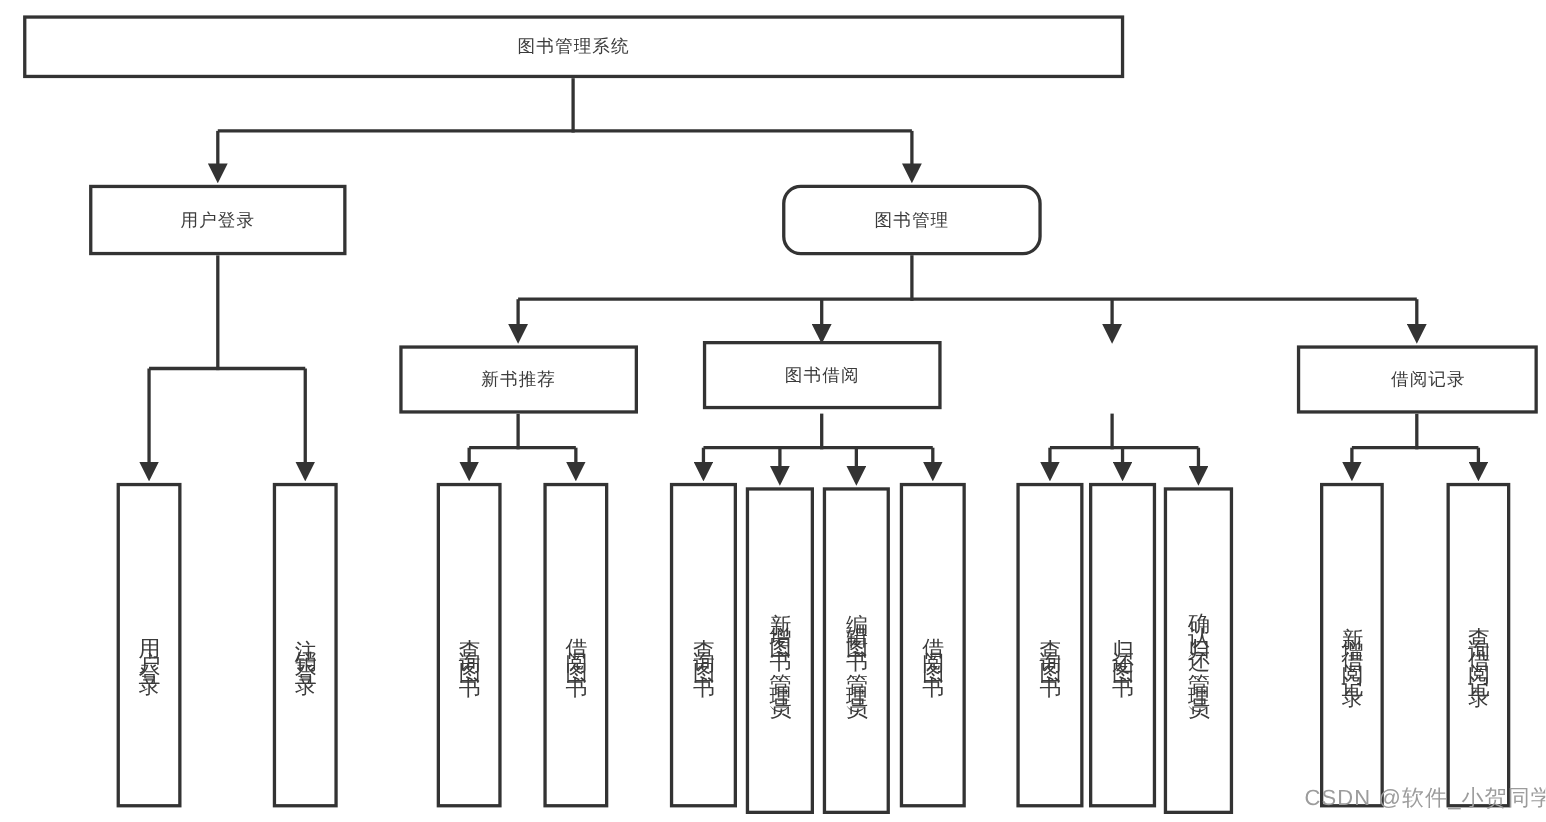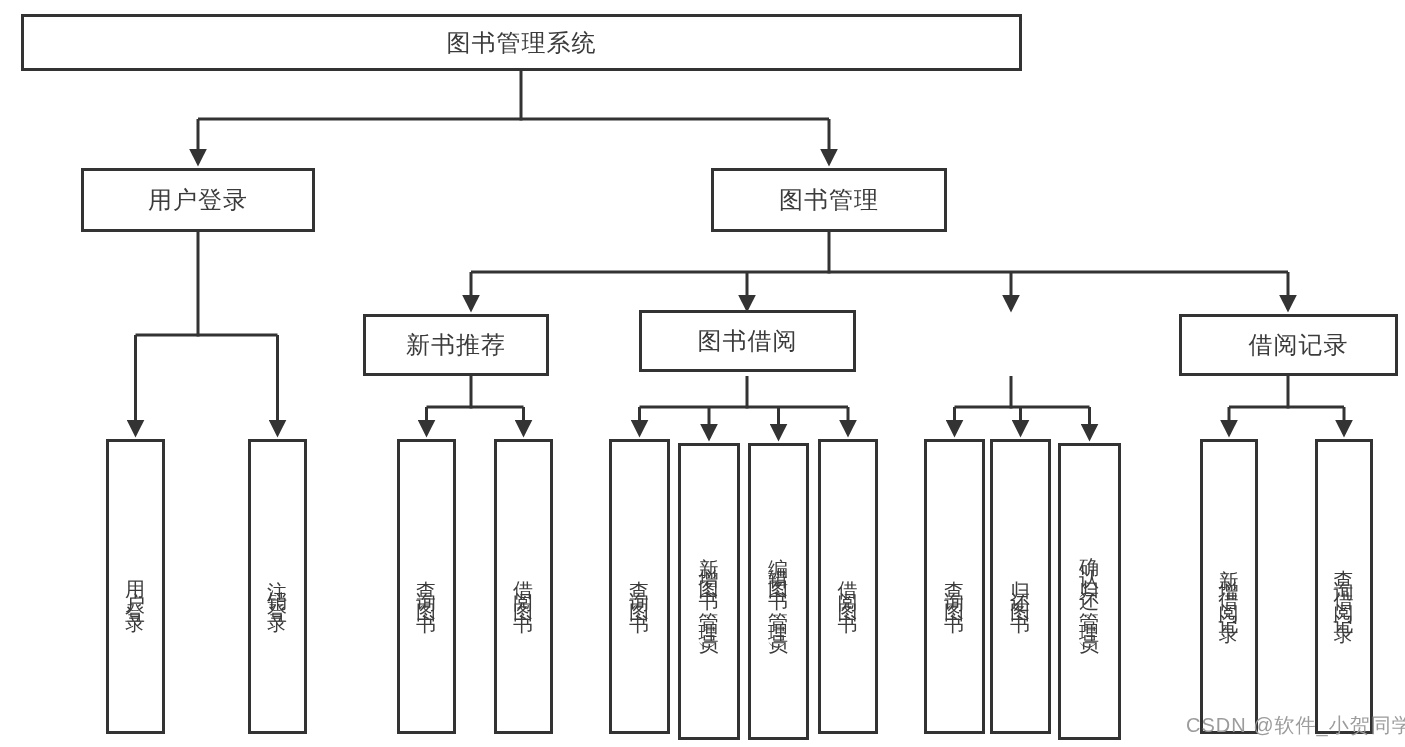--- a/index.html
+++ b/index.html
@@ -16,21 +16,21 @@
     background:#ffffff;
     overflow:hidden;
   }
   .node{
     position:absolute;
     box-sizing:border-box;
     border:3px solid var(--line);
     background:var(--boxbg);
     display:flex;align-items:center;justify-content:center;
     color:var(--text);
-    font-size:24px;
+    font-size:16px;
     letter-spacing:1px;
     z-index:2;
   }
   .vnode{
     font-size:20px;
     letter-spacing:0;
   }
   .vnode .lbl{
     writing-mode:vertical-rl;
     text-orientation:mixed;
@@ -116,25 +116,25 @@
     </g>
   </svg>
 
   <div class="node" style="left:21px;top:14px;width:1001px;height:57px;">
     <span class="lbl">图书管理系统</span>
   </div>
 
   <div class="node" style="left:81px;top:168px;width:234px;height:64px;">
     <span class="lbl">用户登录</span>
   </div>
-  <div class="node" style="left:711px;top:168px;width:236px;height:64px;">
+  <div class="node" style="left:711px;top:168px;width:236px;height:64px;border-radius:17px;">
     <span class="lbl">图书管理</span>
   </div>
 
-  <div class="node" style="left:363px;top:314px;width:186px;height:62px;">
+  <div class="node" style="left:363px;top:314px;width:217px;height:62px;">
     <span class="lbl">新书推荐</span>
   </div>
   <div class="node" style="left:639px;top:310px;width:217px;height:62px;">
     <span class="lbl">图书借阅</span>
   </div>
   <div class="node" style="left:1179px;top:314px;width:219px;height:62px;padding-left:20px;">
     <span class="lbl">借阅记录</span>
   </div>
 
   <div class="node vnode" style="left:106px;top:439px;width:59px;height:295px;">

